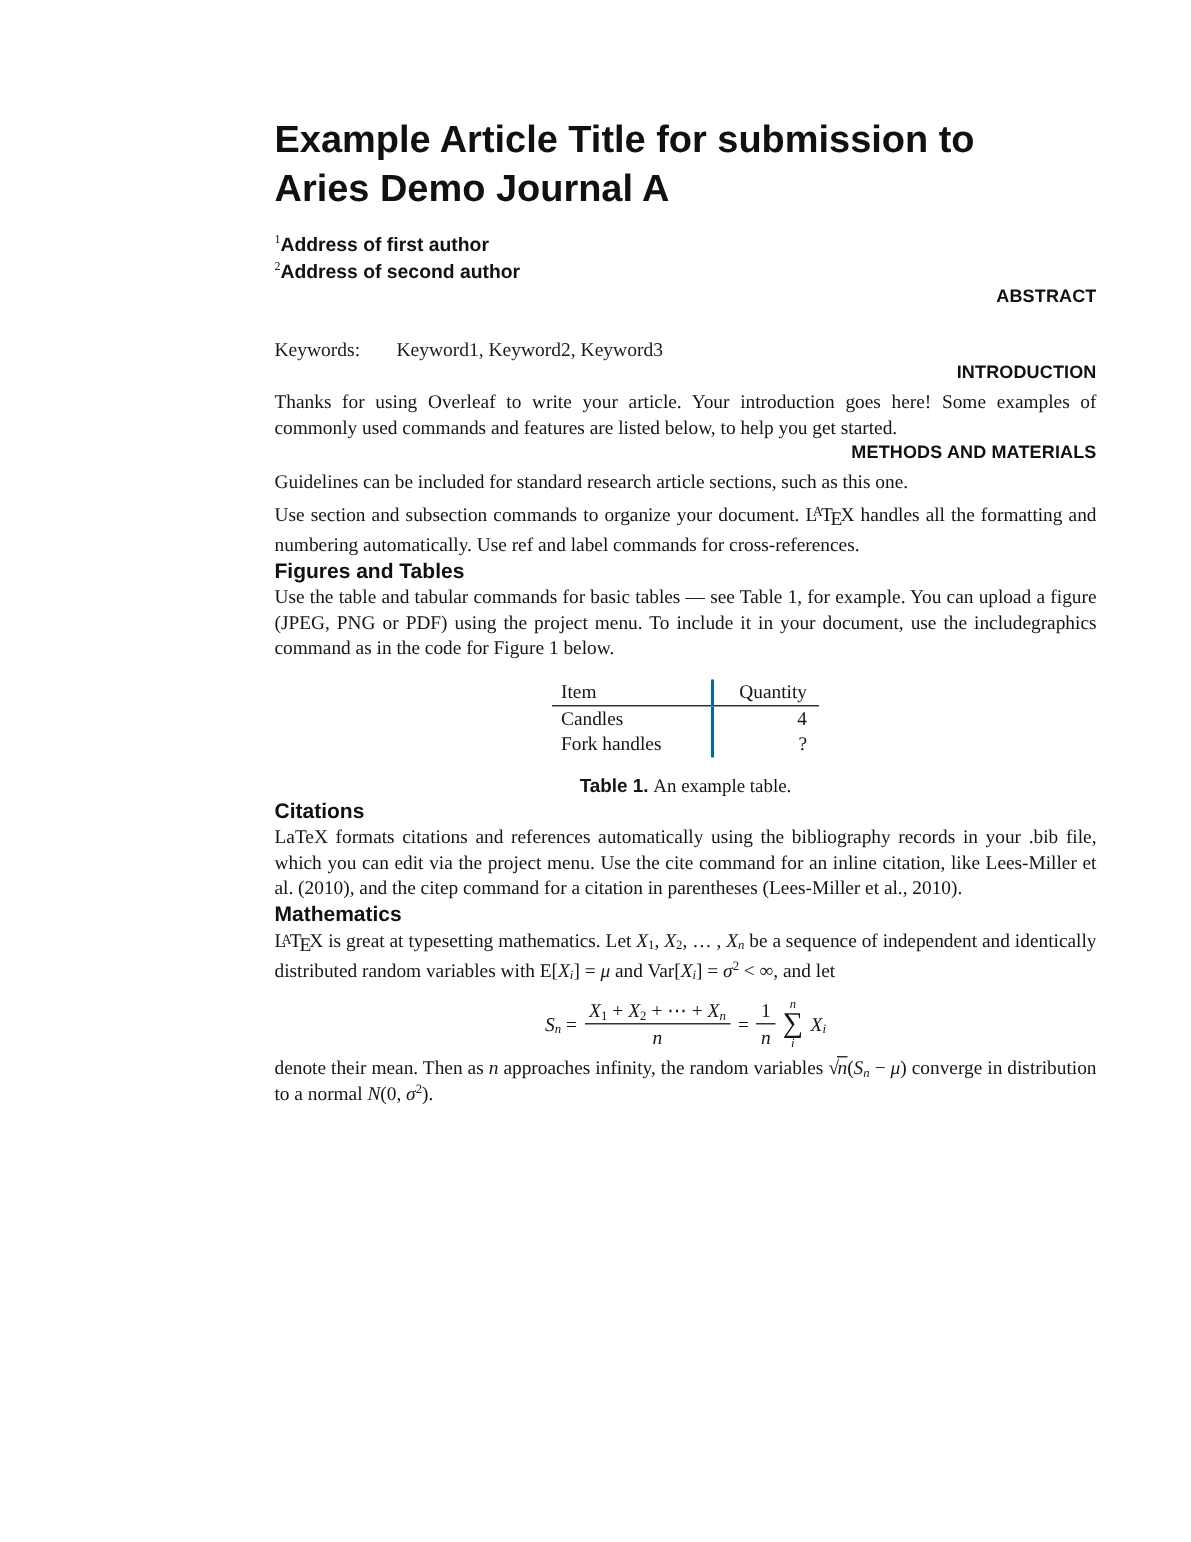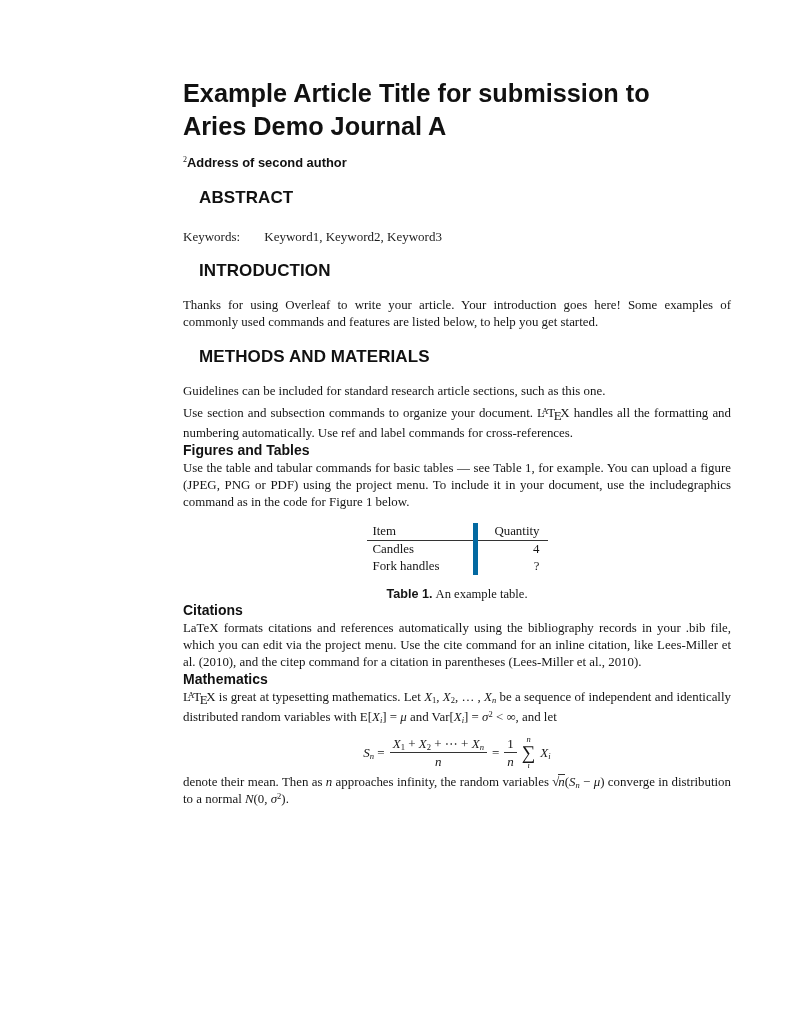--- a/index.html
+++ b/index.html
@@ -9,22 +9,22 @@
 
   h1.title{font-family:"Liberation Sans",sans-serif;font-weight:700;font-size:25.3px;
            line-height:1.3;margin:0;color:#111;}
   .authors{font-family:"Liberation Sans",sans-serif;font-weight:700;font-size:15.3px;
            margin-top:15px;color:#111;}
   .authors sup,.affil sup{font-family:"Liberation Serif",serif;font-weight:400;
            font-size:0.62em;line-height:0;}
   .affil{font-family:"Liberation Sans",sans-serif;font-weight:700;font-size:12.9px;
          line-height:1.4;margin-top:11px;color:#111;}
 
-  h2.sec{font-family:"Liberation Sans",sans-serif;font-weight:700;font-size:17px;
-         margin:16px;color:#111;letter-spacing:0.1px;}
+  h2.sec{font-family:"Liberation Sans",sans-serif;font-weight:700;font-size:12px;
+         margin:0;color:#111;letter-spacing:0.1px;text-align:right;}
   h3.sub{font-family:"Liberation Sans",sans-serif;font-weight:700;font-size:14px;
          margin:0;color:#111;}
 
   .mt-abstract{margin-top:29px;}
   .abstract-box{background:#b3b9ec;margin-top:14px;padding:5px 9px 6px 9px;
                 font-family:"Liberation Sans",sans-serif;font-size:11.2px;
                 line-height:1.48;text-align:justify;color:#151515;}
   .keywords{font-family:"Liberation Serif",serif;font-size:13px;margin-top:21px;}
   .keywords .list{margin-left:21px;}
 
@@ -41,21 +41,21 @@
   .lxE{vertical-align:-0.22em;margin-left:-0.115em;margin-right:-0.1em;}
 
   sub{font-size:0.66em;line-height:0;vertical-align:-0.22em;}
   sup.msup{font-size:0.66em;line-height:0;vertical-align:0.5em;}
 
   
   .mini-table{border-collapse:collapse;margin:12px auto 0 auto;
               font-family:"Liberation Serif",serif;font-size:12.9px;color:#151515;}
   .mini-table th{font-weight:400;}
   .mini-table th,.mini-table td{padding:1px 8px 1px 6px;}
-  .mini-table .c1{text-align:left;border-right:5px solid #0369a1;min-width:84px;padding-right:16px;}
+  .mini-table .c1{text-align:left;border-right:2px solid #0369a1;min-width:84px;padding-right:16px;}
   .mini-table .c2{text-align:right;min-width:56px;}
   .mini-table thead th{border-bottom:1px solid #333;}
 
   .caption{text-align:center;margin-top:12px;font-size:12.6px;color:#151515;}
   .caption .cap-label{font-family:"Liberation Sans",sans-serif;font-weight:700;}
   .caption .cap-text{font-family:"Liberation Serif",serif;}
   .mt-caption-gap{margin-top:30px;}
 
   
   .equation{display:flex;justify-content:center;align-items:center;gap:5px;
@@ -75,20 +75,21 @@
 <div class="page">
   <div class="content">
 
     <h1 class="title">
       <span>Example Article Title for submission to</span><br>
       <span>Aries Demo Journal A</span>
     </h1>
 
 
     <div class="affil">
+      <div><sup>1</sup>Address of first author</div>
       <div><sup>2</sup>Address of second author</div>
     </div>
 
     <h2 class="sec mt-abstract">ABSTRACT</h2>
 
     <div class="keywords">
       <span>Keywords:</span>
       <span class="list">Keyword1, Keyword2, Keyword3</span>
     </div>
 

